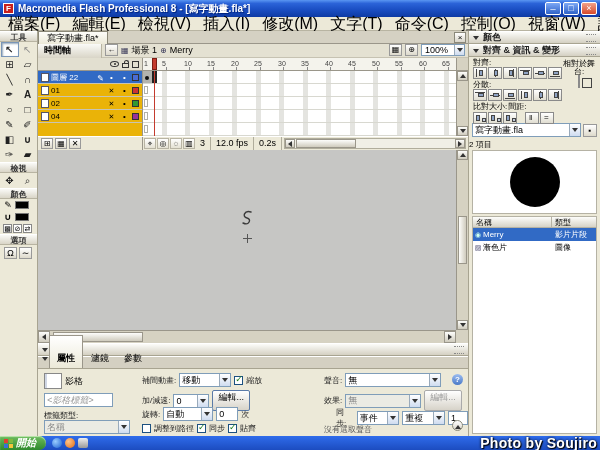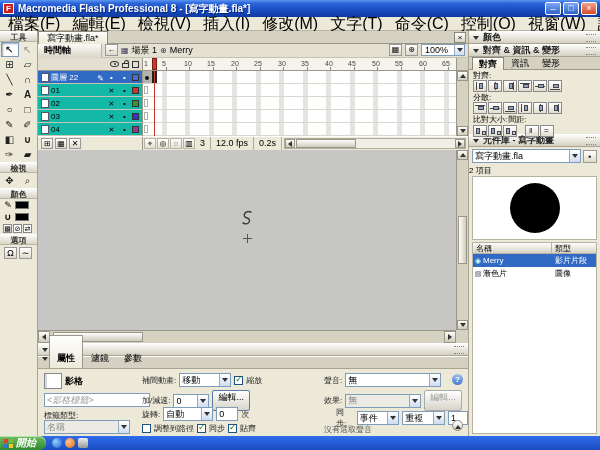--- a/index.html
+++ b/index.html
@@ -116,21 +116,21 @@
 .lock-ic{width:7px;height:5px;border:1px solid #333;position:relative;margin-top:3px}
 .lock-ic::before{content:"";position:absolute;width:3px;height:3px;border:1px solid #333;border-bottom:none;border-radius:3px 3px 0 0;top:-4px;left:1px}
 .outl-ic{width:7px;height:7px;border:1px solid #333;margin-right:3px}
 .ruler{position:relative;width:313px;background:#f4f3ec;overflow:hidden}
 .ruler::after{content:"";position:absolute;left:0;bottom:0;height:3px;width:100%;
   background:repeating-linear-gradient(90deg,transparent 0 22.5px,#888 22.5px 23.5px)}
 .fnum{position:absolute;top:2px;font-size:7px;color:#444;transform:translateX(-50%)}
 .ph-marker{position:absolute;left:9px;top:0;width:5px;height:12px;background:#c43b2e;border:1px solid #7c1d14}
 .tl-hdr-stub{width:12px;background:#d6d2c2;border-left:1px solid #9a968a}
 .tl-rows{position:absolute;left:0;top:13px;width:430px;height:65px;display:flex}
-.lcol{width:105px;border-right:1px solid #9a968a;background:#14b8a6}
+.lcol{width:105px;border-right:1px solid #9a968a;background:#eab308}
 .lrow{height:13px;display:flex;align-items:center;border-bottom:1px solid #c8c4b4;padding-left:3px;gap:2px}
 .lrow.sel{background:#316ac5;color:#fff}
 .page-ic{width:8px;height:9px;border:1px solid #556;background:#fff;flex:none}
 .lname{flex:1;font-size:8px;white-space:nowrap;overflow:hidden}
 .pencil-ic::before{content:"\270E";font-size:8px}
 .lmark{width:11px;text-align:center;font-size:8px;flex:none}
 .lmark.dot::before{content:"\2022"}
 .lmark.x::before{content:"\2715";font-size:7px}
 .lsq{width:7px;height:7px;border:1px solid #333;margin-right:3px;flex:none}
 .fcol{width:313px;position:relative;background:#fff}
@@ -428,27 +428,20 @@
           </div>
           <div class="lrow">
             <span class="page-ic"></span>
             <span class="lname">02</span>
             <span class="lmark x"></span>
             <span class="lmark dot"></span>
             <span class="lsq" style="background-color: rgb(51, 153, 51);"></span>
           </div>
           <div class="lrow">
             <span class="page-ic"></span>
-            <span class="lname">03</span>
-            <span class="lmark x"></span>
-            <span class="lmark dot"></span>
-            <span class="lsq" style="background-color: rgb(51, 51, 204);"></span>
-          </div>
-          <div class="lrow">
-            <span class="page-ic"></span>
             <span class="lname">04</span>
             <span class="lmark x"></span>
             <span class="lmark dot"></span>
             <span class="lsq" style="background-color: rgb(153, 51, 153);"></span>
           </div>
         </div>
         <div class="fcol">
           <div class="frow">
             <span class="kspan"></span>
             <span class="kdot"></span>
@@ -539,24 +532,24 @@
       <div class="props-hdr">
         <i class="tri d" style="margin-bottom:4px"></i>
         <span class="ptab active">屬性</span>
         <span class="ptab">濾鏡</span>
         <span class="ptab">參數</span>
       </div>
       <div class="props-body">
 
         <div class="prow" style="left:6px;top:4px">
           <span class="frame-thumb"></span>
-          <span class="pb-label" style="font-weight:bold">影格</span>
+          <span class="pb-label" style="font-weight:normal">影格</span>
         </div>
         <div class="prow" style="left:6px;top:24px">
-          <input class="fld" style="width: 106px;" placeholder="&lt;影格標籤&gt;">
+          <input class="fld" style="width: 69px;" placeholder="&lt;影格標籤&gt;">
         </div>
         <div class="prow" style="left:6px;top:41px">
           <span class="pb-small">標籤類型:</span>
         </div>
         <div class="prow" style="left:6px;top:51px">
           <span class="combo dis" style="width:86px">
             <span>名稱</span>
             <span class="carr">
                 <i class="tri d"></i>
               </span>
@@ -657,25 +650,20 @@
       <i class="tri d"></i>
       <span>顏色</span>
       <span class="hdr-grip"></span>
     </div>
 
     <div class="phdr">
       <i class="tri d"></i>
       <span>對齊 &amp; 資訊 &amp; 變形</span>
       <span class="hdr-grip"></span>
     </div>
-    <div class="rc-tabs">
-      <span class="rtab active">對齊</span>
-      <span class="rtab">資訊</span>
-      <span class="rtab">變形</span>
-    </div>
     <div class="align-body">
       <div class="ag-left">
         <div class="ag-lab">對齊:</div>
         <div class="ag-row">
           <span class="ab v l">
               <i class="bar"></i>
               <i class="bx"></i>
             </span>
           <span class="ab v c">
               <i class="bar"></i>
@@ -740,27 +728,26 @@
             </span>
           <span class="ab ms">
               <i class="bx"></i>
               <i class="bx2"></i>
             </span>
           <span style="width:6px"></span>
           <span class="ab sp v"></span>
           <span class="ab sp h"></span>
         </div>
       </div>
-    </div>
-
-    <div class="phdr">
-      <i class="tri d"></i>
-      <span>元件庫 - 寫字動畫</span>
-      <span class="hdr-grip"></span>
-    </div>
+      <div class="ag-right">
+        <div class="ag-lab">相對於舞台:</div>
+        <span class="tostage"></span>
+      </div>
+    </div>
+
     <div class="lib-controls">
       <span class="combo lib-combo">
         <span>寫字動畫.fla</span>
         <span class="carr">
             <i class="tri d"></i>
           </span>
       </span>
       <span class="lib-pin"></span>
     </div>
     <div class="lib-count">2 項目</div>
@@ -794,14 +781,15 @@
           <i class="f4"></i>
         </span>
       <span>開始</span>
     </span>
     <span class="ql">
       <span class="qlicon q1"></span>
       <span class="qlicon q2"></span>
       <span class="qlicon q3"></span>
     </span>
   </div>
+  <div class="watermark">Photo by Soujiro</div>
 
 </div>
 
 </body></html>

